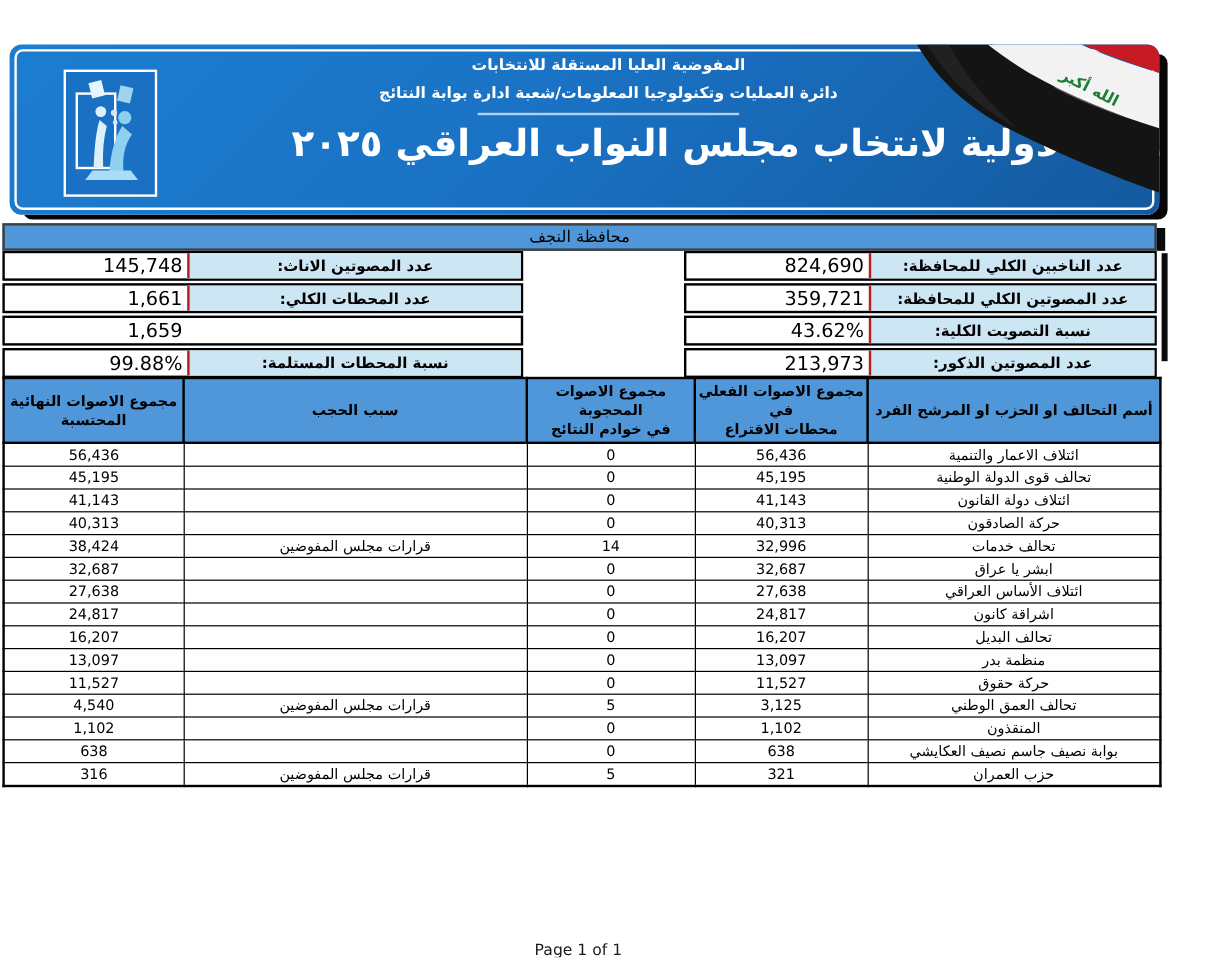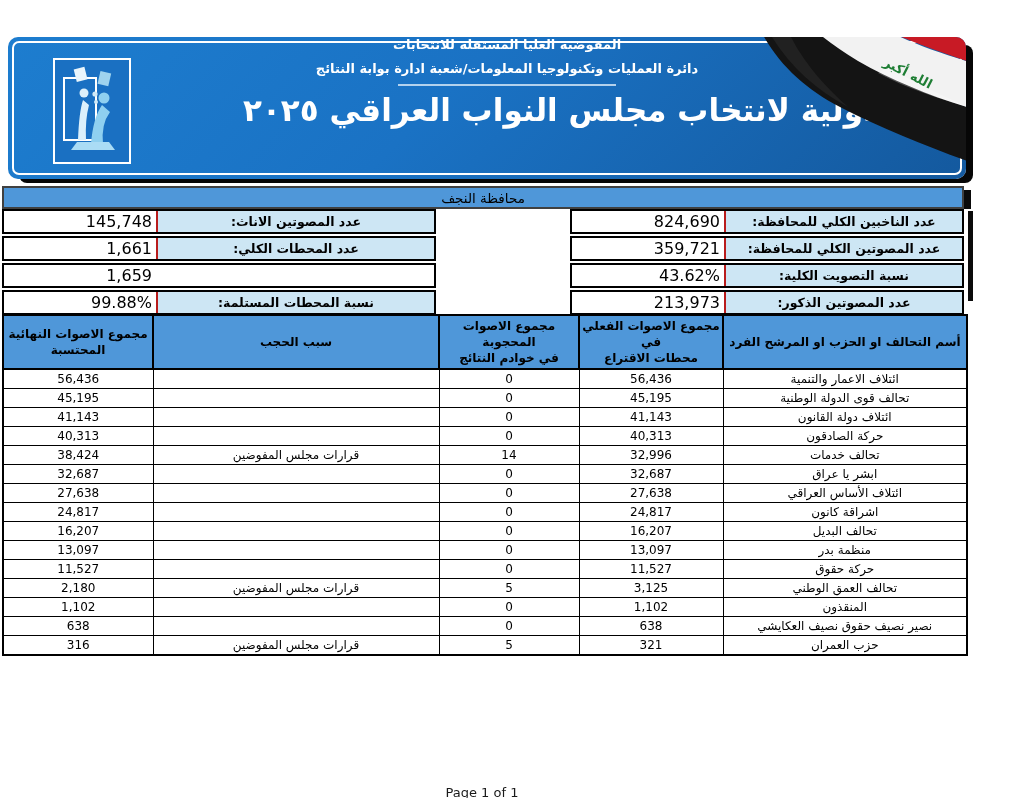--- a/index.html
+++ b/index.html
@@ -5,21 +5,21 @@
   html,body{margin:0;padding:0;background:#fff;}
   body{font-family:"DejaVu Sans",sans-serif;}
   #page{position:relative;width:1019px;height:798px;background:#fff;overflow:hidden;}
 
   
   .banner{position:absolute;left:8px;top:37px;width:958px;height:142px;
     background:linear-gradient(135deg,#1d7dcf 0%,#1a72c4 45%,#14599e 100%);
     border-radius:10px;box-shadow:9px 6px 0 -2px #060606;overflow:hidden;}
   .banner-inner-border{position:absolute;left:4px;top:4px;right:4px;bottom:4px;
     border:2px solid #fff;border-radius:7px;pointer-events:none;}
-  .banner-text{position:absolute;left:235px;right:195px;top:0;text-align:center;color:#fff;}
+  .banner-text{position:absolute;left:235px;right:195px;top:10px;text-align:center;color:#fff;}
   .org-line1{font-size:13px;font-weight:bold;letter-spacing:.3px;}
   .org-line2{font-size:13px;font-weight:bold;margin-top:9px;}
   .org-sep{width:218px;height:2px;background:#cfe3f5;margin:8px auto 0 auto;opacity:.85;}
   .banner-title{font-size:31px;font-weight:bold;margin-top:6px;white-space:nowrap;}
 
   
   .logo{position:absolute;left:45px;top:21px;width:78px;height:106px;
     background:#1a70c2;border:2px solid #fff;box-sizing:border-box;}
 
   
@@ -240,31 +240,31 @@
           <td><span dir="ltr">11,527</span></td>
           <td><span dir="ltr">0</span></td>
           <td></td>
           <td><span dir="ltr">11,527</span></td>
         </tr>
         <tr>
           <td>تحالف العمق الوطني</td>
           <td><span dir="ltr">3,125</span></td>
           <td><span dir="ltr">5</span></td>
           <td>قرارات مجلس المفوضين</td>
-          <td><span dir="ltr">2,180</span></td>
+          <td><span dir="ltr">4,540</span></td>
         </tr>
         <tr>
           <td>المنقذون</td>
           <td><span dir="ltr">1,102</span></td>
           <td><span dir="ltr">0</span></td>
           <td></td>
           <td><span dir="ltr">1,102</span></td>
         </tr>
         <tr>
-          <td>نصير نصيف حقوق نصيف العكايشي</td>
+          <td>بوابة نصيف جاسم نصيف العكايشي</td>
           <td><span dir="ltr">638</span></td>
           <td><span dir="ltr">0</span></td>
           <td></td>
           <td><span dir="ltr">638</span></td>
         </tr>
         <tr>
           <td>حزب العمران</td>
           <td><span dir="ltr">321</span></td>
           <td><span dir="ltr">5</span></td>
           <td>قرارات مجلس المفوضين</td>

